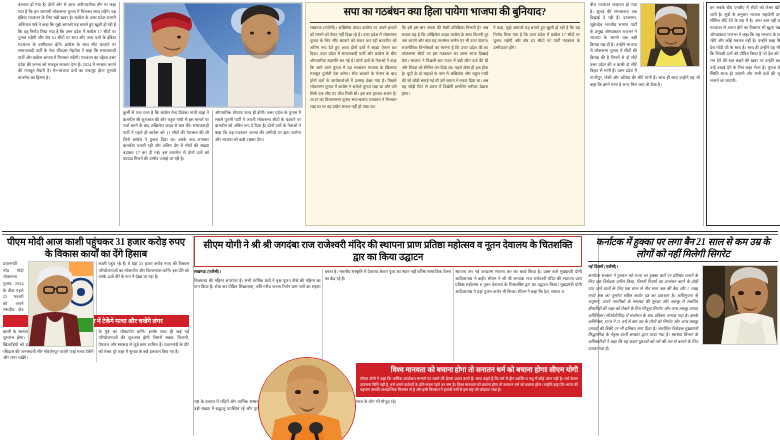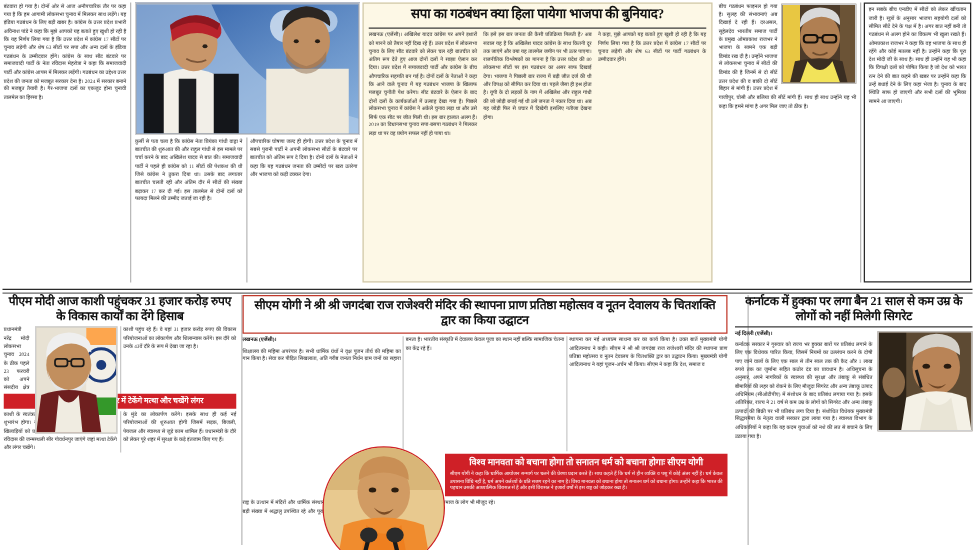--- a/index.html
+++ b/index.html
@@ -14,21 +14,21 @@
   
   .body-col{
     font-size:4.1px;line-height:1.62;text-align:justify;
     color:#2b2b2b;letter-spacing:.05px;
     font-family:"Liberation Serif","DejaVu Serif",serif;
   }
   .body-col p{margin:0 0 2px 0;}
   .dateline{font-weight:bold;font-size:4.2px;color:#111;}
 
   
-  .top{position:absolute;left:0;top:0;width:760px;height:228px;}
+  .top{position:absolute;left:15px;top:0;width:760px;height:228px;}
 
   .col-left{position:absolute;left:3px;top:2px;width:98px;height:224px;
             padding-right:3px;border-right:.6px solid #b9b9b9;}
 
   .mid-block{position:absolute;left:108px;top:2px;width:462px;height:224px;}
 
   .photo-akhilesh{position:absolute;left:0px;top:0px;width:178px;height:104px;
      border:.6px solid #cfcfcf;overflow:hidden;background:#2e4f86;}
   .col-mid1{position:absolute;left:0px;top:108px;width:86px;height:116px;
             padding-right:3px;border-right:.6px solid #b9b9b9;}
@@ -59,34 +59,34 @@
   .hr-thin{position:absolute;left:2px;top:234px;width:776px;height:0;
             border-top:.6px solid #6a6a6a;}
 
   
   .bottom{position:absolute;left:0;top:236px;width:780px;height:202px;}
 
   .b-left{position:absolute;left:3px;top:0;width:186px;height:200px;
           padding-right:4px;border-right:.6px solid #b9b9b9;}
   .b-mid{position:absolute;left:194px;top:0;width:388px;height:200px;
          padding-right:16px;border-right:.6px solid #b9b9b9;}
-  .b-right{position:absolute;left:588px;top:0;width:190px;height:200px;}
+  .b-right{position:absolute;left:588px;top:0;width:190px;height:200px;font-style:italic;}
 
   .hl-2{font-size:9.6px;font-weight:bold;line-height:1.2;color:#101010;
         text-align:center;margin:0 0 2px 0;letter-spacing:-.1px;}
 
   .hl-box-red{border:1px solid #c0392b;box-sizing:border-box;padding:2px 4px;margin:0 0 2px 0;}
   .hl-box-red .hl-2{color:#111;}
 
   .two-col{column-count:2;column-gap:5px;column-rule:.5px solid #c9c9c9;}
   .three-col{column-count:3;column-gap:4px;column-rule:.5px solid #c9c9c9;}
 
   
   .red-banner{background:#cf2027;color:#fff;padding:3px 4px;box-sizing:border-box;}
-  .red-banner .rb-title{font-size:7.2px;font-weight:bold;text-align:center;
+  .red-banner .rb-title{font-size:7.2px;font-weight:bold;text-align:right;
      line-height:1.2;margin:0 0 2px 0;color:#fff;}
   .red-banner .rb-body{font-size:3.9px;line-height:1.5;text-align:justify;color:#fff;}
 
   .red-strip{background:#cf2027;color:#fff;padding:2px 3px;box-sizing:border-box;
      font-size:6.2px;font-weight:bold;line-height:1.25;text-align:center;}
 
   
   .ph{position:relative;overflow:hidden;border:.6px solid #cfcfcf;}
   .ph-modi{width:64px;height:84px;float:right;margin:0 0 2px 4px;background:#d9d2c4;}
   .ph-sidd{width:74px;height:78px;float:right;margin:1px 0 2px 4px;background:#6b5742;}

